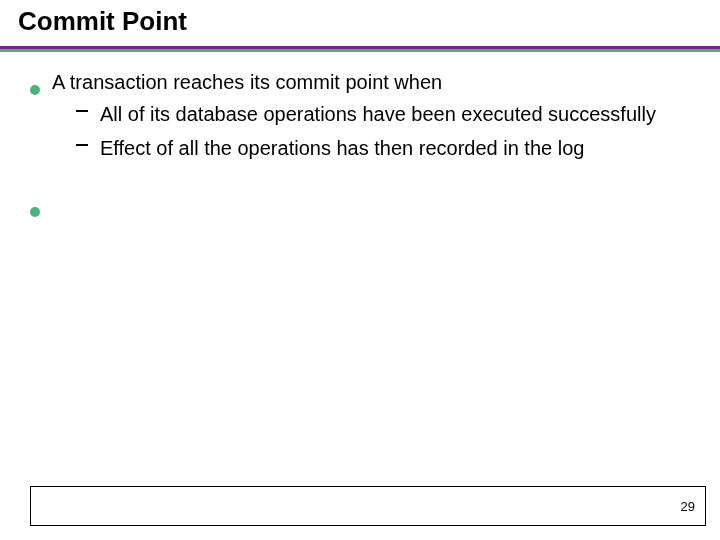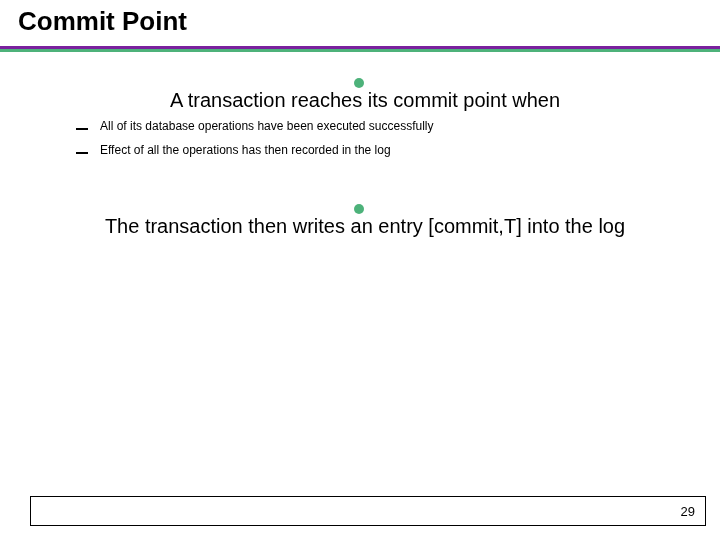--- a/index.html
+++ b/index.html
@@ -4,32 +4,32 @@
 <style>
   * { margin: 0; padding: 0; box-sizing: border-box; }
   html, body { width: 720px; height: 540px; background: #fff; font-family: Arial, Helvetica, sans-serif; }
   .slide { width: 720px; height: 540px; position: relative; background: #fff; }
   .title { position: absolute; left: 18px; top: 6px; font-weight: bold; font-size: 26px; color: #000; }
   .rule { position: absolute; left: 0; top: 46px; width: 720px; height: 6px; }
   .rule .top { width: 100%; height: 3px; background: #7a219e; }
   .rule .bot { width: 100%; height: 3px; background: #4db27a; }
 
   .body { position: absolute; left: 30px; right: 20px; top: 70px; }
-  .bullet-row { display: flex; align-items: center; margin-bottom: 6px; flex-direction: column; }
+  .bullet-row { display: flex; align-items: flex-end; margin-bottom: 6px; }
   .dot-icon { flex: 0 0 10px; width: 10px; height: 10px; border-radius: 50%; background: #4db27a; margin-top: 8px; margin-right: 12px; }
   .b-text { font-size: 20px; color: #000; line-height: 1.25; }
 
   .sub { margin-left: 46px; margin-top: 6px; }
   .sub-row { display: flex; align-items: flex-start; margin-bottom: 8px; }
   .dash-icon { flex: 0 0 12px; width: 12px; height: 2px; background: #000; margin-top: 9px; margin-right: 12px; }
-  .s-text { font-size: 12px; color: #000; line-height: 1.3; }
+  .s-text { font-size: 20px; color: #000; line-height: 1.3; }
 
   .gap { height: 30px; }
 
-  .footer { position: absolute; left: 30px; right: 14px; bottom: 14px; height: 30px; border: 1px solid #000; display: flex; align-items: center; justify-content: flex-end; padding-right: 10px; }
+  .footer { position: absolute; left: 30px; right: 14px; bottom: 14px; height: 40px; border: 1px solid #000; display: flex; align-items: center; justify-content: flex-end; padding-right: 10px; }
   .pnum { font-size: 13px; color: #000; }
 </style>
 </head>
 <body>
 
 <div class="slide">
 
   <div class="title">Commit Point</div>
 
   <div class="rule">
@@ -51,21 +51,20 @@
       <div class="sub-row">
         <div class="dash-icon"></div>
         <div class="s-text">Effect of all the operations has then recorded in the log</div>
       </div>
     </div>
 
     <div class="gap"></div>
 
     <div class="bullet-row">
       <div class="dot-icon"></div>
-      <div class="b-text">The transaction then writes an entry [commit,T] into the log</div>
     </div>
 
     <div class="gap"></div>
 
 
   </div>
 
   <div class="footer">
     <span class="pnum">29</span>
   </div>

